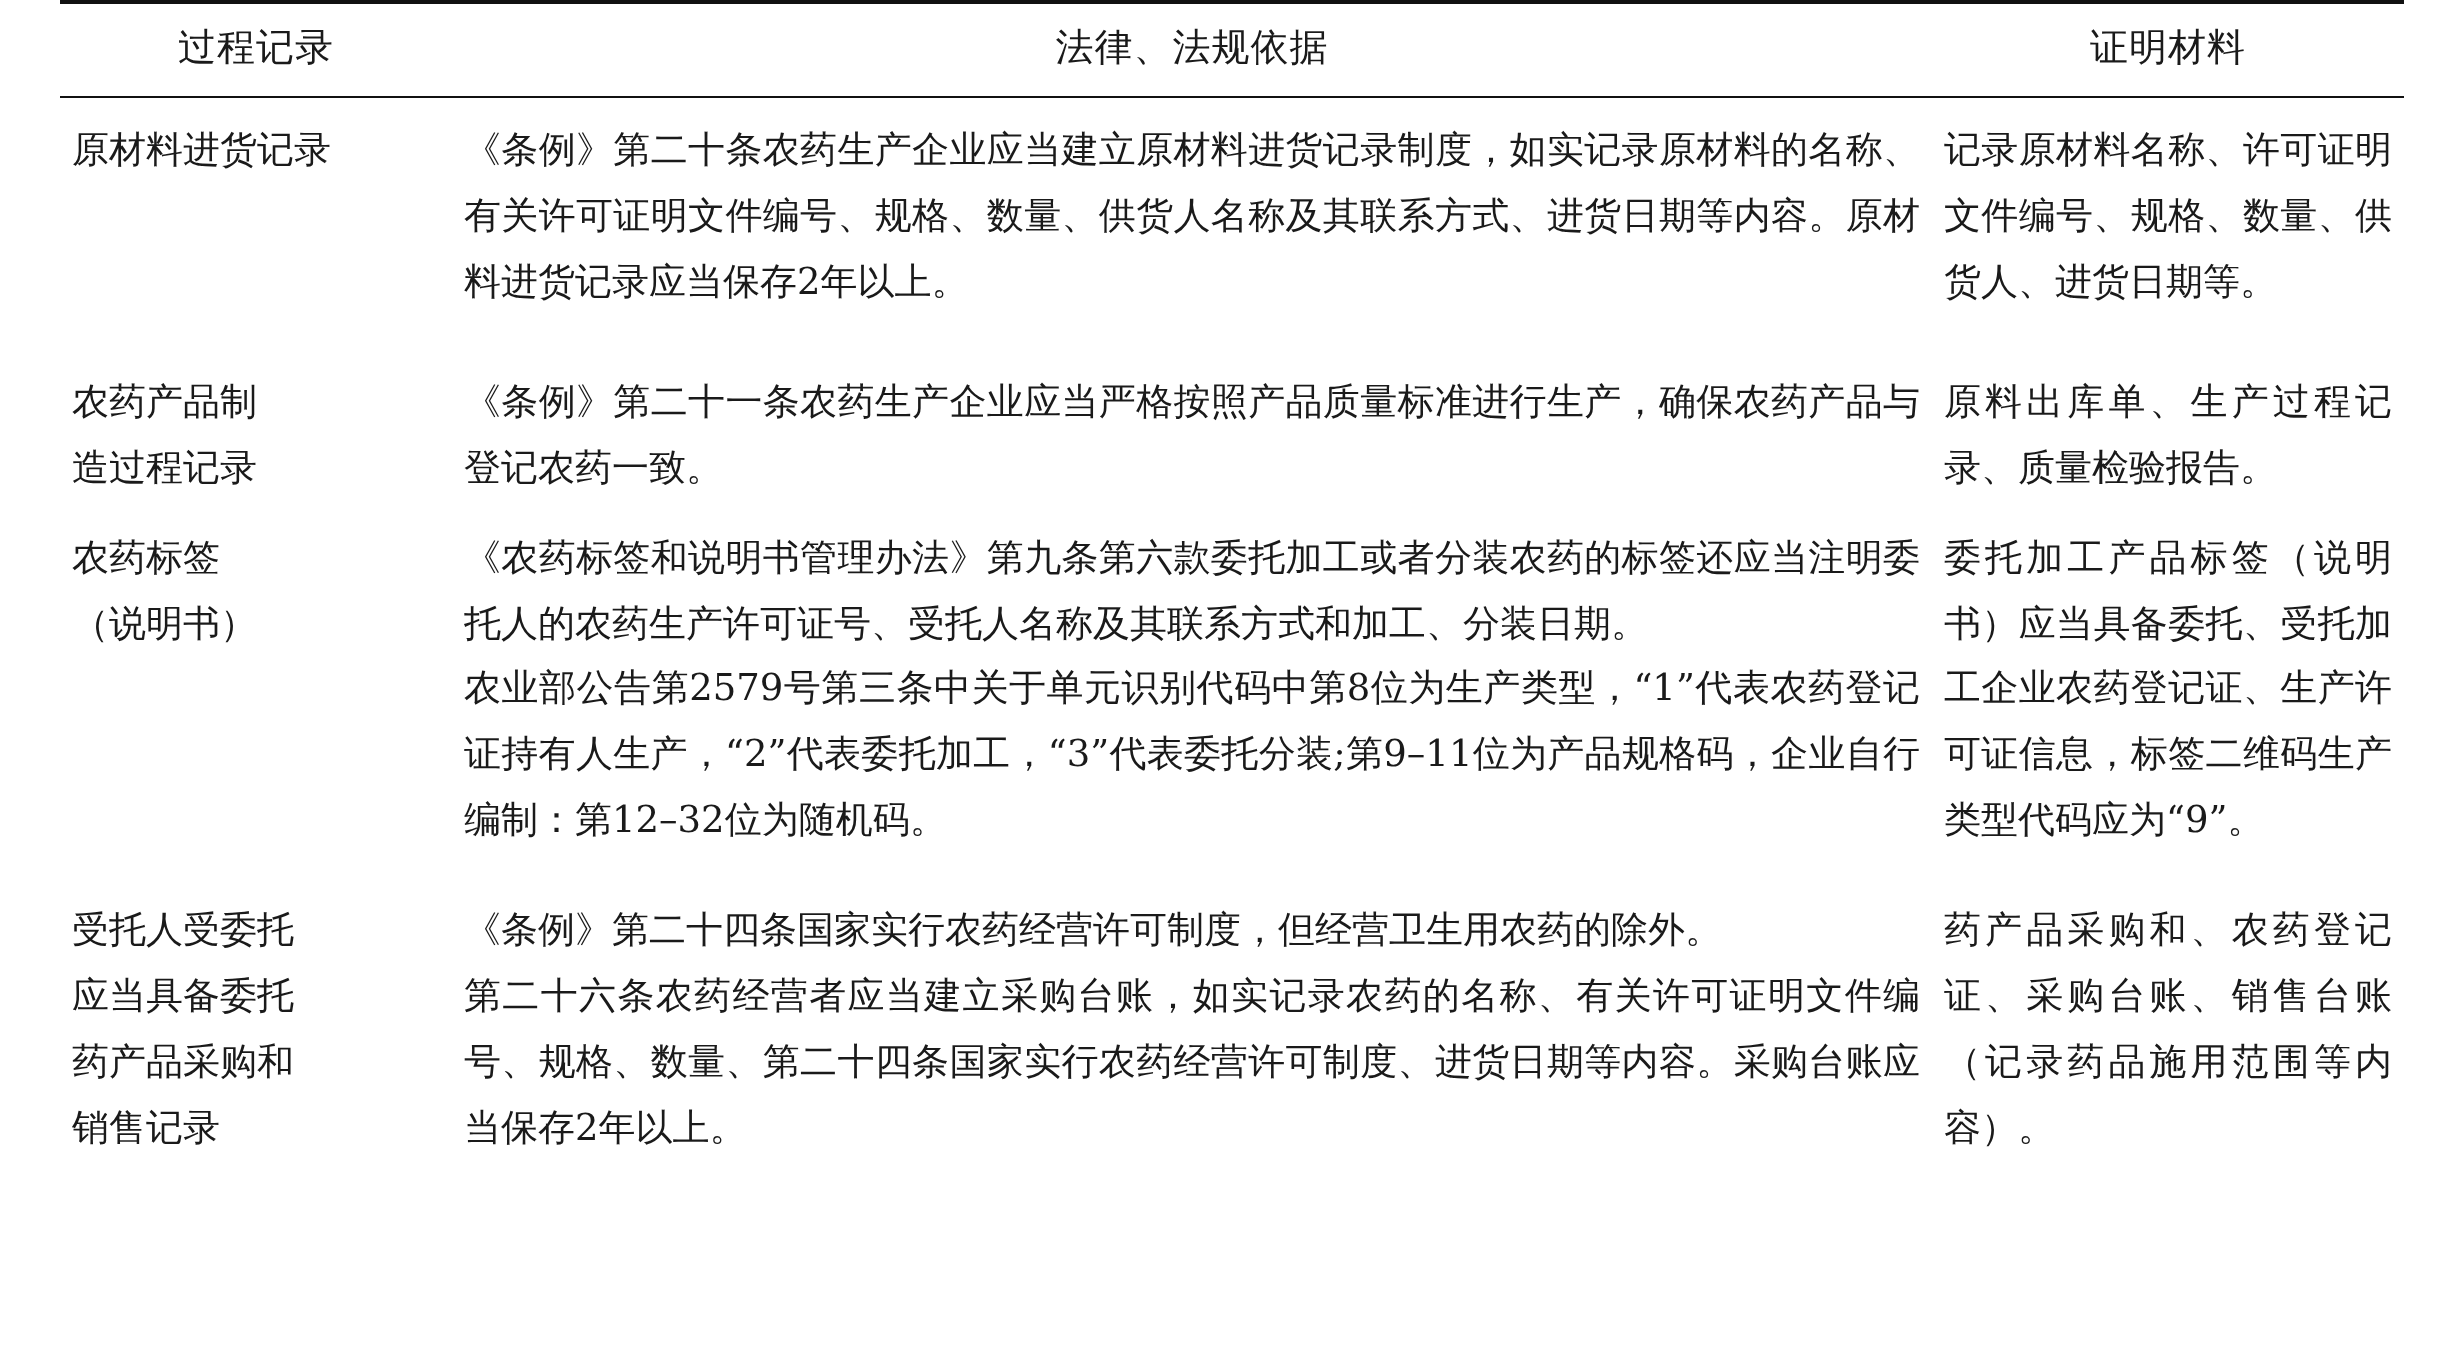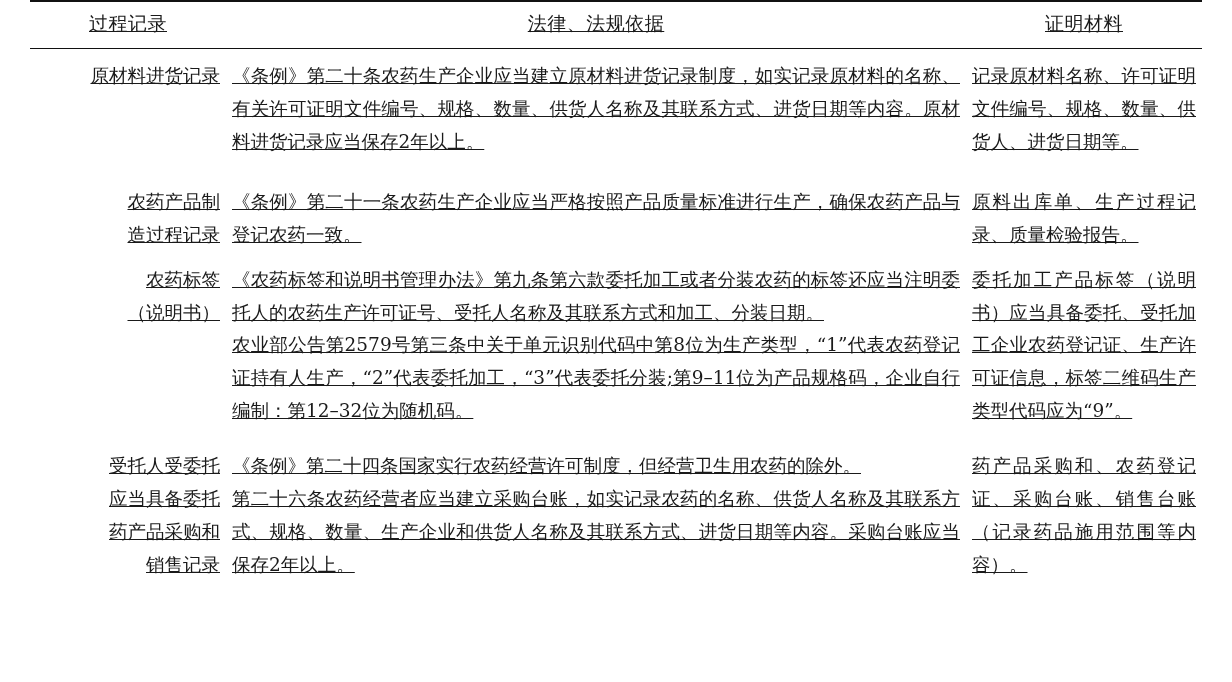--- a/index.html
+++ b/index.html
@@ -13,21 +13,20 @@
     font-family: "DejaVu Serif", "Liberation Serif", serif;
     color: #1a1a1a;
     overflow: hidden;
   }
   .page {
     width: 995px;
     height: 682px;
     position: relative;
     box-sizing: border-box;
     padding: 0 30px;
-    text-decoration: underline;
   }
   table.doc-table {
     width: 1172px;
     border-collapse: collapse;
     table-layout: fixed;
   }
   table.doc-table thead th {
     font-weight: normal;
     font-size: 19px;
     padding: 9px 4px 11px 4px;
@@ -45,21 +44,21 @@
     font-size: 18.5px;
     line-height: 1.78;
     padding: 10px 6px 10px 6px;
     vertical-align: top;
   }
   .col-a { width: 196px; }
   .col-b { width: 740px; }
   .col-c { width: 236px; }
 
   td.cell-a {
-    text-align: right;
+    text-align: left;
     padding-left: 2px;
     padding-right: 2px;
   }
   td.cell-b {
     text-align: justify;
     text-align-last: left;
     padding-left: 6px;
     padding-right: 10px;
   }
   td.cell-c {
@@ -162,21 +161,21 @@
 
       <tr class="row-tight">
         <td class="cell-a">
           <p class="para">受托人受委托</p>
           <p class="para">应当具备委托</p>
           <p class="para">药产品采购和</p>
           <p class="para">销售记录</p>
         </td>
         <td class="cell-b">
           <p class="para">《条例》第二十四条国家实行农药经营许可制度，但经营卫生用农药的除外。</p>
-          <p class="para">第二十六条农药经营者应当建立采购台账，如实记录农药的名称、供货人名称及其联系方式、规格、数量、生产企业和供货人名称及其联系方式、进货日期等内容。采购台账应当保存2年以上。</p>
+          <p class="para">第二十六条农药经营者应当建立采购台账，如实记录农药的名称、有关许可证明文件编号、规格、数量、第二十四条国家实行农药经营许可制度、进货日期等内容。采购台账应当保存2年以上。</p>
         </td>
         <td class="cell-c">
           <p class="para">药产品采购和、农药登记证、采购台账、销售台账（记录药品施用范围等内容）。</p>
         </td>
       </tr>
     </tbody>
   </table>
 </div>
 
 </body></html>

